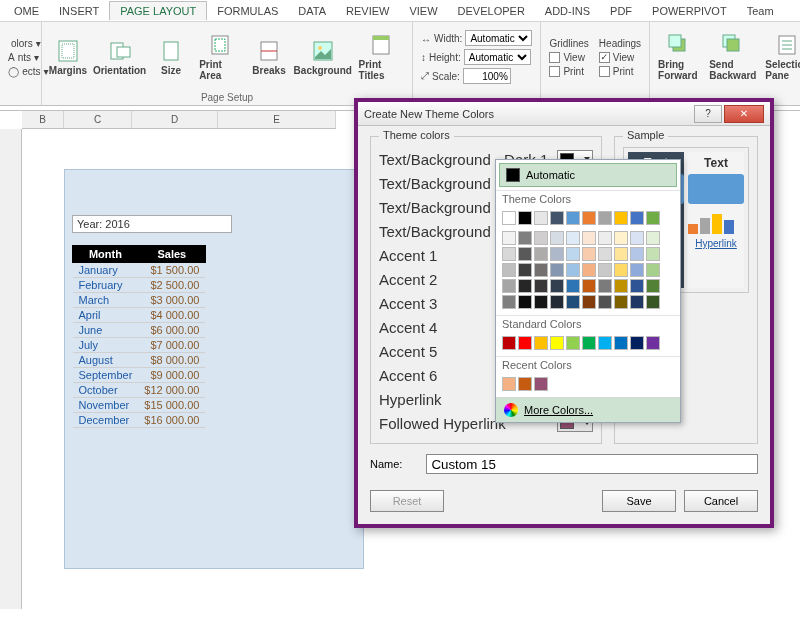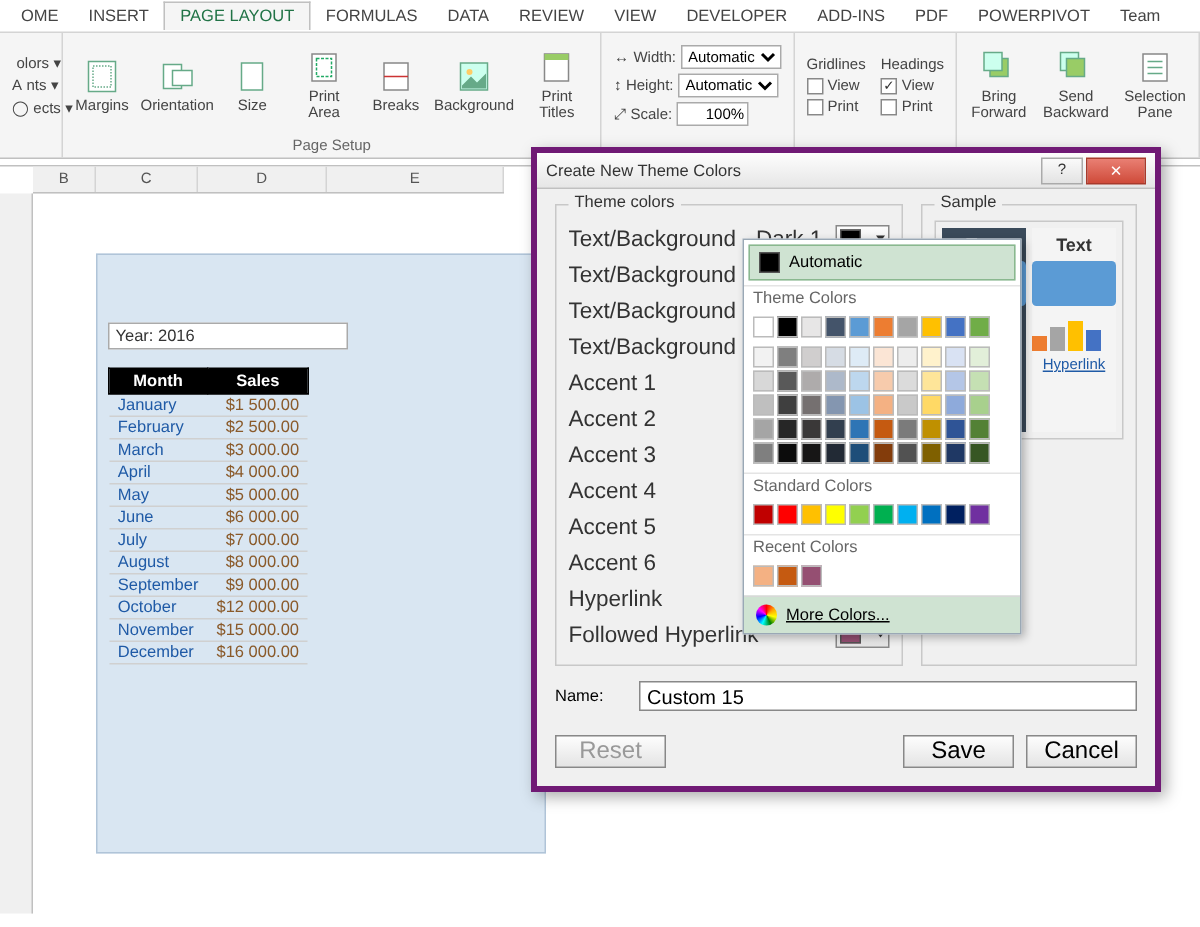--- a/index.html
+++ b/index.html
@@ -10,21 +10,21 @@
 .ribbon-tabs .tab { padding: 3px 10px; cursor: pointer; }
 .ribbon-tabs .tab.active { background: #f5f5f5; border: 1px solid #c0c0c0; border-bottom: none; color: #217346; }
 
 
 .ribbon { height: 84px; background: #f5f5f5; border-bottom: 1px solid #c0c0c0; display: flex; font-size: 10px; color: #444; }
 .ribbon-group { border-right: 1px solid #d4d4d4; padding: 2px 6px 0 6px; display: flex; flex-direction: column; }
 .ribbon-group .row { display: flex; gap: 6px; flex: 1; }
 .ribbon-group .caption { text-align: center; font-size: 10px; color: #666; padding: 2px 0; }
 .rbtn { display: flex; flex-direction: column; align-items: center; justify-content: center; gap: 2px; min-width: 40px; padding: 2px 2px; cursor: pointer; }
 .rbtn .ico { width: 28px; height: 24px; display: flex; align-items: center; justify-content: center; }
-.rbtn span { text-align: center; line-height: 1.1; }
+.rbtn span { line-height: 1.1; font-weight: bold; }
 .mini-stack { display: flex; flex-direction: column; gap: 1px; justify-content: center; }
 .mini { display: flex; align-items: center; gap: 3px; font-size: 10px; padding: 1px 2px; }
 .mini .chk { width: 11px; height: 11px; border: 1px solid #888; background: #fff; display: inline-flex; align-items: center; justify-content: center; font-size: 9px; color: #333; }
 .mini select, .mini input.spin { font-size: 10px; height: 16px; border: 1px solid #aaa; background: #fff; }
 .mini input.spin { width: 48px; text-align: right; padding-right: 2px; }
 
 
 .sheet-wrap { position: absolute; top: 110px; left: 0; right: 0; bottom: 0; background: #fff; overflow: hidden; border-top: 1px solid #c0c0c0; }
 .colhdr { position: absolute; top: 0; left: 22px; height: 18px; display: flex; background: #f0f0f0; border-bottom: 1px solid #c0c0c0; font-size: 10px; color: #555; }
 .colhdr div { border-right: 1px solid #d4d4d4; text-align: center; line-height: 18px; }
@@ -60,21 +60,21 @@
 .sample-pane.light { background: #f4f4f4; color: #333; }
 .sample-pane .txt { font-weight: bold; font-size: 12px; }
 .sample-pane .shape { width: 56px; height: 30px; border-radius: 3px; }
 .sample-pane .minichart { width: 56px; height: 26px; display: flex; align-items: flex-end; gap: 2px; }
 .sample-pane .minichart div { width: 10px; }
 .sample-pane .link { font-size: 10px; color: #1f5aa6; text-decoration: underline; cursor: pointer; }
 .name-row { display: flex; align-items: center; gap: 24px; padding: 0 12px 8px 12px; font-size: 11px; }
 .name-row input { flex: 1; height: 20px; border: 1px solid #888; padding: 0 4px; background: #fff; }
 .dlg-buttons { display: flex; justify-content: space-between; padding: 8px 12px 12px 12px; }
 .dlg-buttons .left, .dlg-buttons .right { display: flex; gap: 8px; }
-.dlg-buttons button { width: 74px; height: 22px; border: 1px solid #888; background: linear-gradient(#fdfdfd,#e4e4e4); font-size: 16px; cursor: pointer; }
+.dlg-buttons button { width: 74px; height: 22px; border: 1px solid #888; background: linear-gradient(#fdfdfd,#e4e4e4); font-size: 11px; cursor: pointer; }
 .dlg-buttons button:disabled { color: #999; }
 
 
 .picker { position: absolute; top: 159px; left: 495px; width: 186px; background: #fff; border: 1px solid #9aa8b5; box-shadow: 2px 2px 6px rgba(0,0,0,0.3); z-index: 50; font-size: 11px; }
 .picker .auto { display: flex; align-items: center; gap: 6px; padding: 4px 6px; background: #cfe3d2; border: 1px solid #8ab88f; margin: 3px; cursor: pointer; }
 .picker .auto .sw { width: 14px; height: 14px; background: #000; border: 1px solid #555; }
 .picker .section-label { padding: 2px 6px; color: #666; border-top: 1px solid #e4e4e4; }
 .picker .grid { display: grid; grid-template-columns: repeat(10, 14px); gap: 2px; padding: 4px 6px 6px 6px; }
 .picker .grid .c { width: 14px; height: 14px; border: 1px solid #bbb; cursor: pointer; }
 .picker .more { display: flex; align-items: center; gap: 6px; padding: 5px 8px; background: #cfe3d2; border-top: 1px solid #d8d8d8; cursor: pointer; }
@@ -297,24 +297,20 @@
             <td class="m">February</td>
             <td class="v">$2 500.00</td>
           </tr>
           <tr>
             <td class="m">March</td>
             <td class="v">$3 000.00</td>
           </tr>
           <tr>
             <td class="m">April</td>
             <td class="v">$4 000.00</td>
-          </tr>
-          <tr>
-            <td class="m">May</td>
-            <td class="v">$5 000.00</td>
           </tr>
           <tr>
             <td class="m">June</td>
             <td class="v">$6 000.00</td>
           </tr>
           <tr>
             <td class="m">July</td>
             <td class="v">$7 000.00</td>
           </tr>
           <tr>

